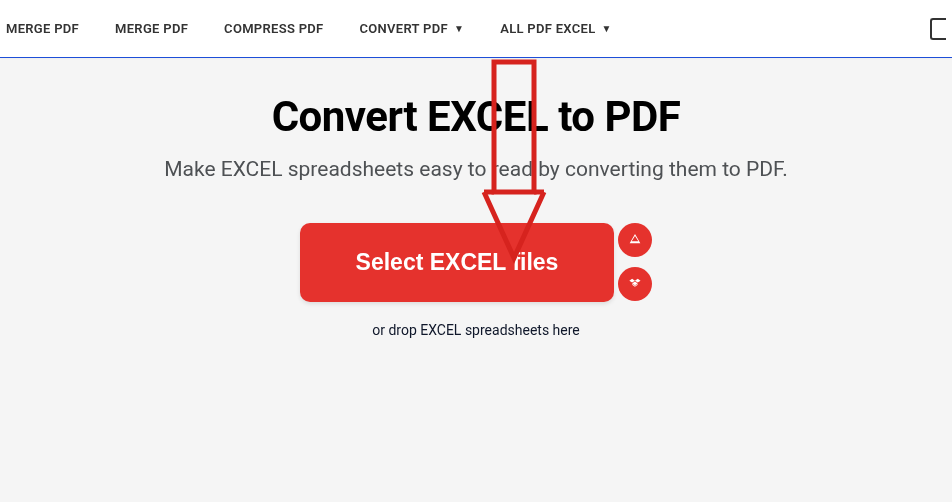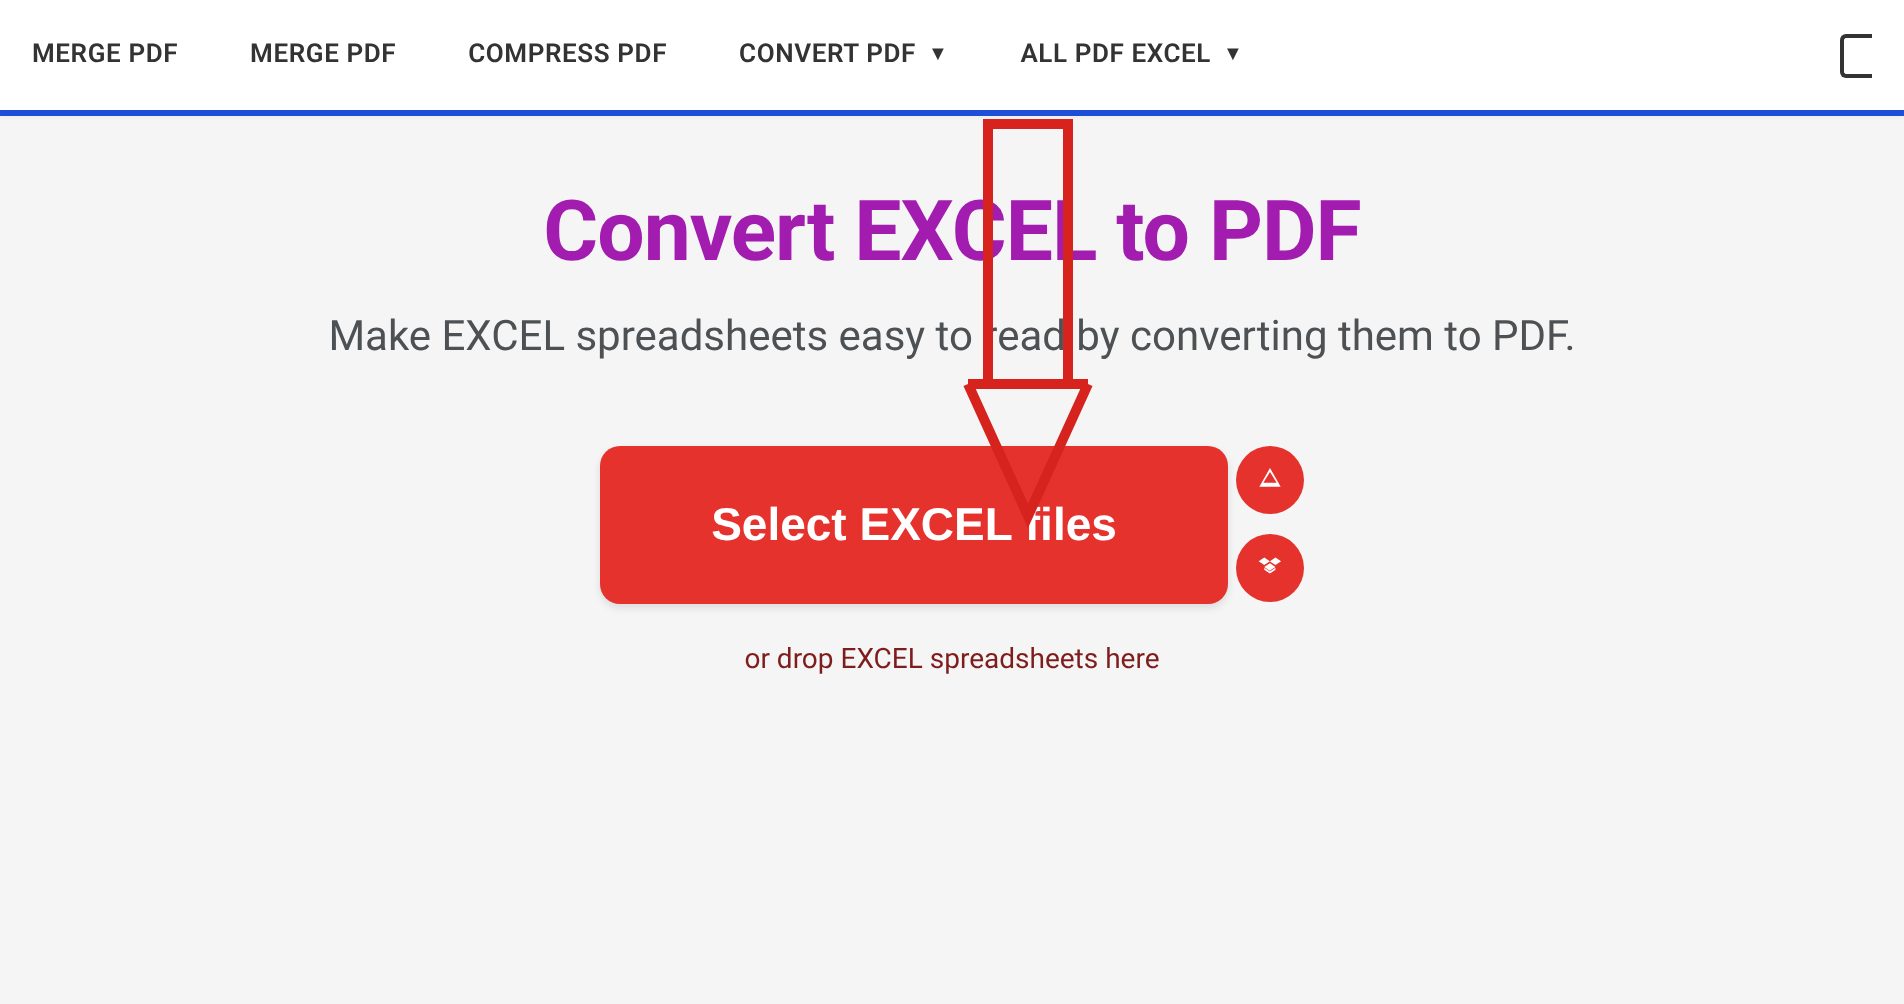--- a/index.html
+++ b/index.html
@@ -8,22 +8,22 @@
   width: 952px;
   height: 502px;
   overflow: hidden;
   background: #f5f5f5;
 }
 .topbar {
   background: #fff;
   height: 58px;
   display: flex;
   align-items: center;
-  padding: 0 16px;
-  border-bottom: 3px solid #1d4ed8;
+  padding: 0 6px;
+  border-bottom: 1px solid #1d4ed8;
   box-shadow: 0 1px 2px rgba(0,0,0,0.04);
   justify-content: center;
 }
 .nav-item {
   font-size: 13px;
   font-weight: 600;
   color: #333;
   letter-spacing: 0.3px;
   margin-right: 36px;
   display: flex;
@@ -44,21 +44,21 @@
   border-radius: 3px 0 0 3px;
 }
 .main {
   text-align: center;
   padding-top: 34px;
   position: relative;
 }
 .title {
   font-size: 42px;
   font-weight: 700;
-  color: #a21caf;
+  color: #000000;
   letter-spacing: -0.5px;
 }
 .subtitle {
   font-size: 21px;
   color: #4e5154;
   margin-top: 16px;
   font-weight: 400;
 }
 .button-row {
   margin-top: 42px;
@@ -90,21 +90,21 @@
   background: #e5322d;
   display: flex;
   align-items: center;
   justify-content: center;
   cursor: pointer;
   color: #fff;
 }
 .drop-text {
   margin-top: 20px;
   font-size: 14px;
-  color: #7f1d1d;
+  color: #0f172a;
 }
 .annotation-arrow {
   position: absolute;
   left: 480px;
   top: 0;
   pointer-events: none;
 }
 </style>
 </head>
 <body>

